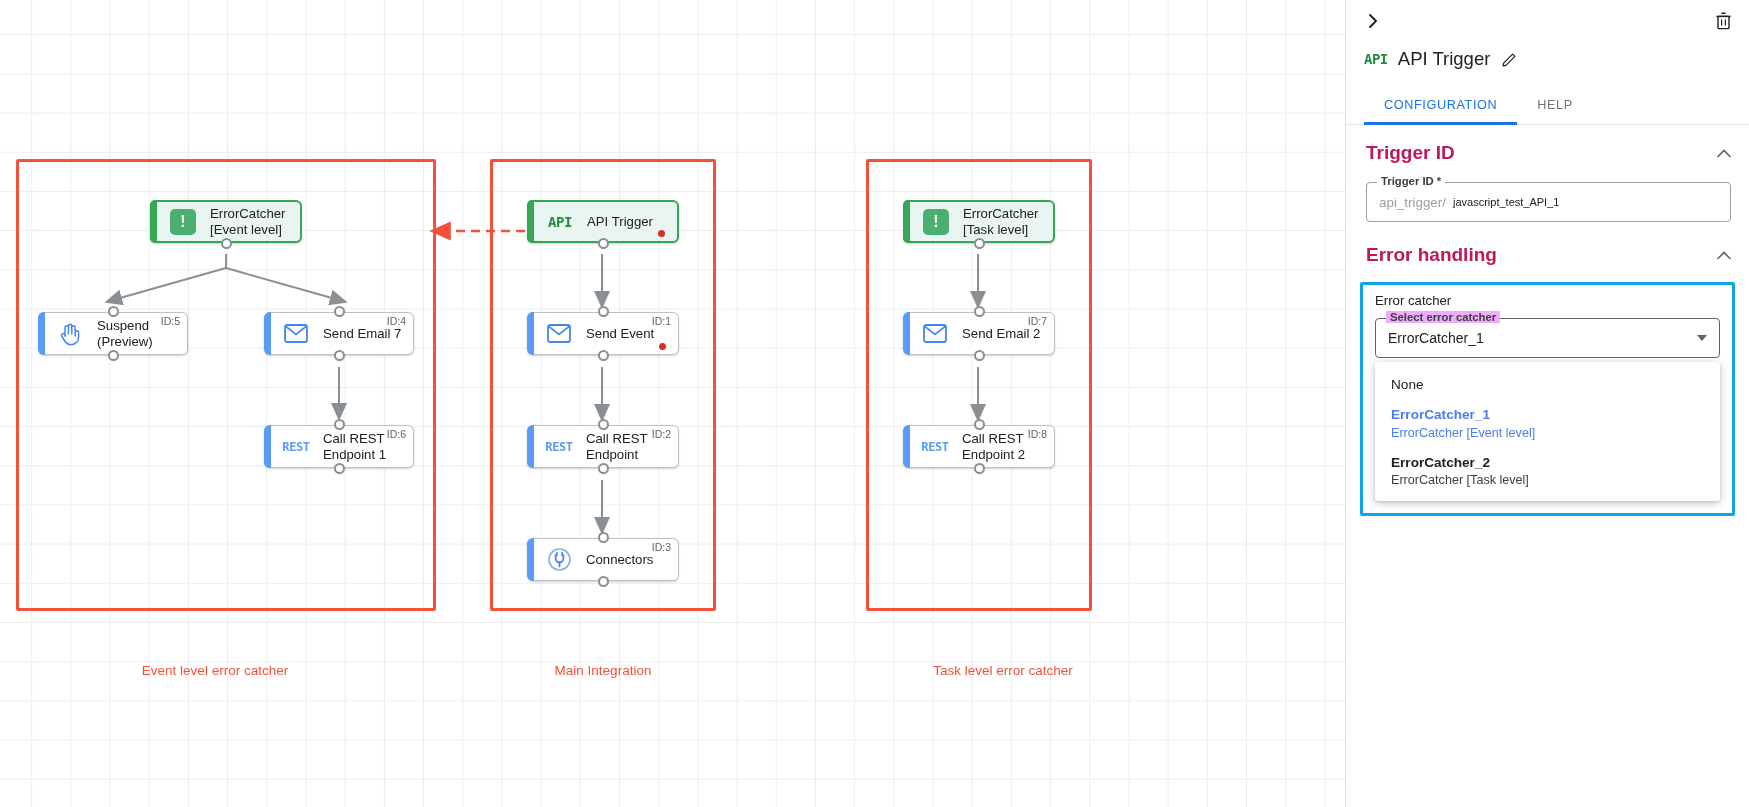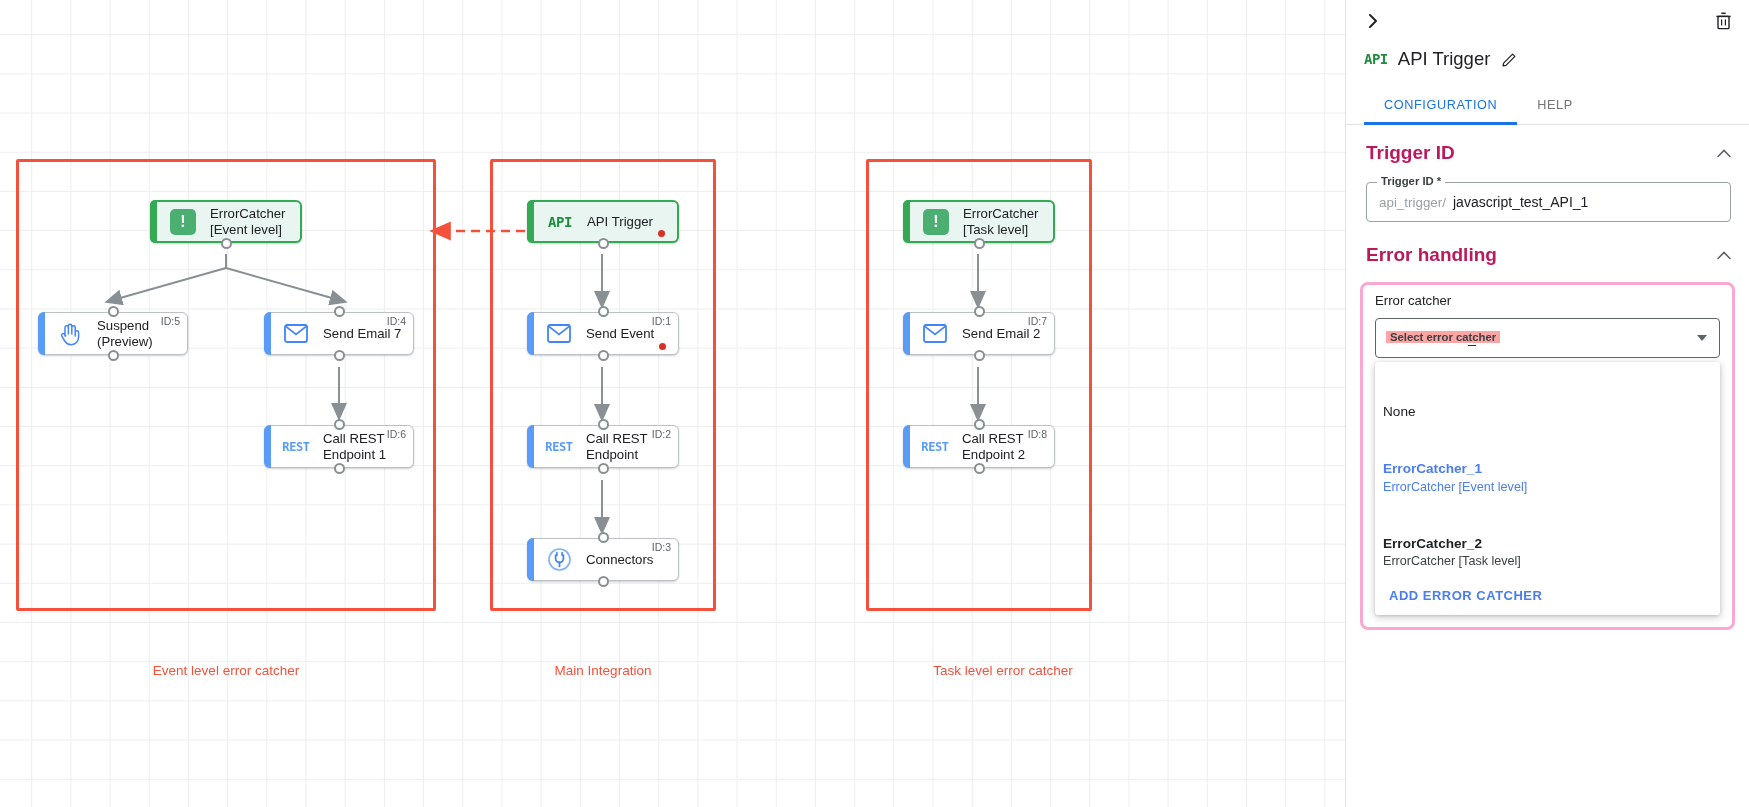--- a/index.html
+++ b/index.html
@@ -172,55 +172,55 @@
     display:flex; align-items:center;
     padding: 0 12px;
     background:#fff;
   }
   .mdfield .legend {
     position:absolute; top:-8px; left: 10px;
     background:#fff; padding: 0 4px;
     font-size: 11.3px; color:#3c4043; font-weight:700;
   }
   .prefix { color:#9aa0a6; font-size:13.4px; }
-  .val { color:#202124; font-size:14px; margin-left: 7px;}
+  .val { color:#202124; font-size:11px; margin-left: 7px;}
 
   .err-block {
     margin: 6px 14px 0 14px;
-    border: 3px solid #f9a8d4;
-    border-radius: 8px;
+    border: 3px solid #0ea5e9;
+    border-radius: 2px;
     padding: 8px 12px 12px 12px;
     position: relative;
   }
   .err-label { font-size: 13.2px; color:#202124; font-weight:400; margin-bottom: 10px;}
   .select-box {
     position:relative; height:40px;
     border:1px solid #5f6368; border-radius:4px;
     display:flex; align-items:center; padding: 0 12px;
     cursor:pointer; background:#fff;
   }
   .select-box .legend {
-    position:absolute; top:-8px; left:10px; background:#fca5a5; padding:0 4px;
-    font-size:11.3px; color:#3c4043; font-weight:700;margin-top:20px;
+    position:absolute; top:-8px; left:10px; background:#f0abfc; padding:0 4px;
+    font-size:11.3px; color:#3c4043; font-weight:700;
   }
   .select-box .sval { font-size:14px; color:#202124; }
   .select-box .arrow {
     position:absolute; right:12px; top:50%; transform:translateY(-50%);
     width:0;height:0;border-left:5px solid transparent;border-right:5px solid transparent;
     border-top:6px solid #5f6368;
   }
 
   .menu {
     margin-top: 4px;
     background:#fff;
     box-shadow: 0 2px 8px rgba(0,0,0,.22), 0 1px 3px rgba(0,0,0,.12);
     border-radius:3px;
     padding: 8px 0 6px 0;
   }
-  .menu-item { padding: 6px 8px; cursor:pointer;margin-top:27px; }
+  .menu-item { padding: 6px 16px; cursor:pointer; }
   .mi-main { font-size: 13.6px; color:#202124; line-height:1.35;}
   .mi-sub  { font-size: 12.6px; color:#3c4043; line-height:1.35;}
   .menu-item.selected .mi-main { color:#4a7df0; font-weight:700; }
   .menu-item.selected .mi-sub  { color:#4a7df0; }
   .menu-item.bold .mi-main { font-weight:700; }
   .add-btn {
     padding: 12px 14px 6px 14px;
     font-size: 13px; color:#4a7df0; letter-spacing:.5px;
     font-weight:700; cursor:pointer;
   }
@@ -251,21 +251,21 @@
       <path d="M602,480 L602,526" stroke="#8a8f94" stroke-width="2" fill="none" marker-end="url(#arw)"></path>
 
       <path d="M978,254 L978,300" stroke="#8a8f94" stroke-width="2" fill="none" marker-end="url(#arw)"></path>
       <path d="M978,367 L978,413" stroke="#8a8f94" stroke-width="2" fill="none" marker-end="url(#arw)"></path>
 
       <path d="M525,231 L440,231" stroke="#f4503b" stroke-width="2.4" fill="none" stroke-dasharray="9,6" marker-end="url(#arwred)"></path>
     </svg>
 
     <div id="groups">
         <div class="group-box" style="left: 16px; top: 159px; width: 420px; height: 452px;"></div>
-        <div class="group-label" style="left: 16px; top: 663px; width: 420px;">Event level error catcher</div>
+        <div class="group-label" style="left: 5px; top: 663px; width: 420px;">Event level error catcher</div>
         <div class="group-box" style="left: 490px; top: 159px; width: 226px; height: 452px;"></div>
         <div class="group-label" style="left: 490px; top: 663px; width: 226px;">Main Integration</div>
         <div class="group-box" style="left: 866px; top: 159px; width: 226px; height: 452px;"></div>
         <div class="group-label" style="left: 890px; top: 663px; width: 226px;">Task level error catcher</div>
       </div>
 
     <div id="nodes">
         <div class="node green" style="left: 150px; top: 200px; width: 152px;">
           <span class="accent"></span>
           <span class="ico">
@@ -474,17 +474,16 @@
             </div>
             <div class="menu-item selected bold">
               <div class="mi-main">ErrorCatcher_1</div>
               <div class="mi-sub">ErrorCatcher [Event level]</div>
             </div>
             <div class="menu-item bold">
               <div class="mi-main">ErrorCatcher_2</div>
               <div class="mi-sub">ErrorCatcher [Task level]</div>
             </div>
           </div>
-        <div class="add-btn">ADD ERROR CATCHER</div>
       </div>
     </div>
   </div>
 </div>
 
 </body></html>

